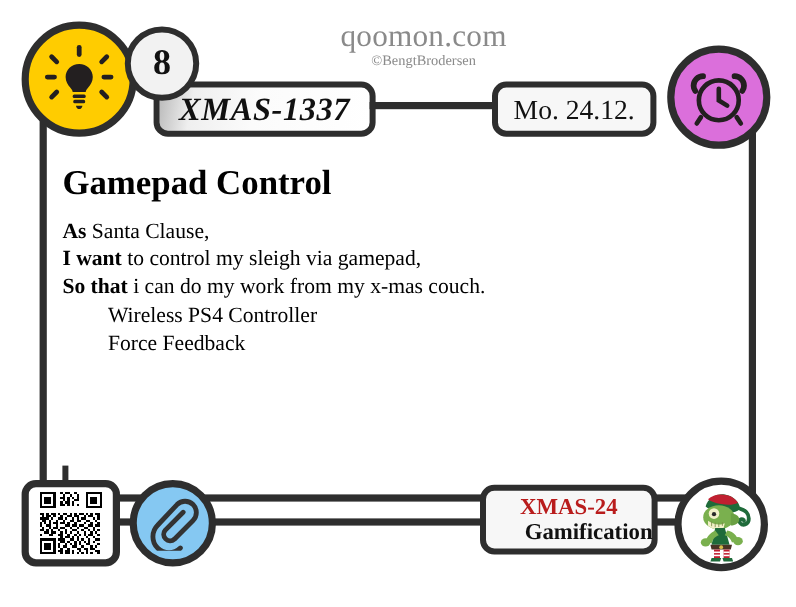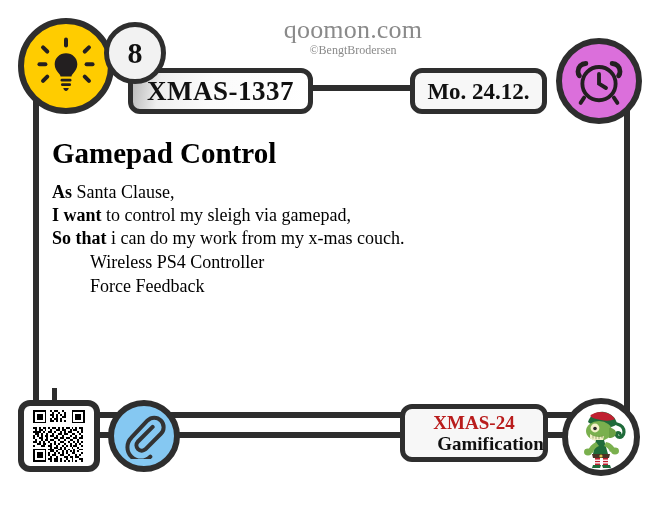--- a/index.html
+++ b/index.html
@@ -55,23 +55,23 @@
   .pill{
     position:absolute;border:5px solid #2e2e2e;border-radius:12px;
     box-sizing:border-box;background:#f7f7f7;
     display:flex;flex-direction:column;align-items:center;justify-content:center;
     z-index:5;
   }
   #pill-id{
     left:128px;top:68px;width:185px;height:46px;
     background:linear-gradient(100deg,#b9b9b9 0%,#efefef 16%,#fbfbfb 45%,#ffffff 100%);
   }
-  #pill-id span{font-size:27px;font-weight:bold;color:#111;line-height:1;letter-spacing:.5px;}
+  #pill-id span{font-size:27px;font-weight:bold;color:#111;line-height:1;letter-spacing:.5px;font-style:italic;}
   #pill-date{left:410px;top:68px;width:137px;height:46px;}
-  #pill-date span{font-size:23px;font-weight:bold;color:#111;line-height:1;}
+  #pill-date span{font-size:23px;font-weight:normal;color:#111;line-height:1;}
   #pill-epic{left:400px;top:404px;width:148px;height:58px;}
   #pill-epic .l1{font-size:19px;font-weight:bold;color:#b91c1c;line-height:21px;}
   #pill-epic .l2{font-size:19px;font-weight:bold;color:#111;line-height:21px;margin-left:33px;}
 
   
   #icon-qr{
     position:absolute;left:18px;top:400px;width:82px;height:72px;
     border:6px solid #2e2e2e;border-radius:12px;box-sizing:border-box;
     background:#fff;z-index:7;display:flex;align-items:center;justify-content:center;
   }

